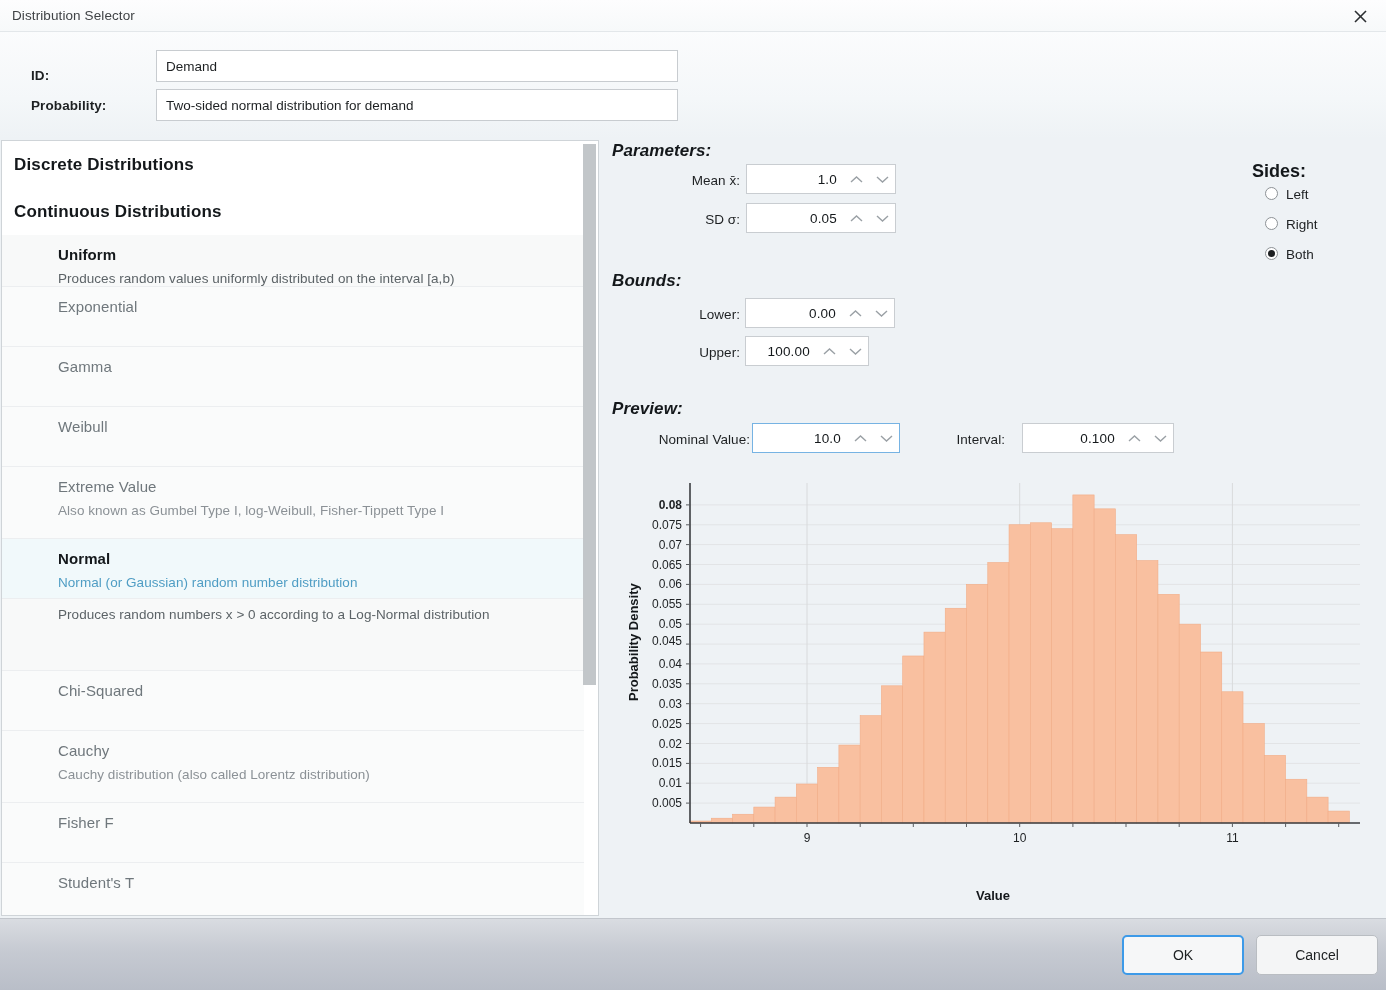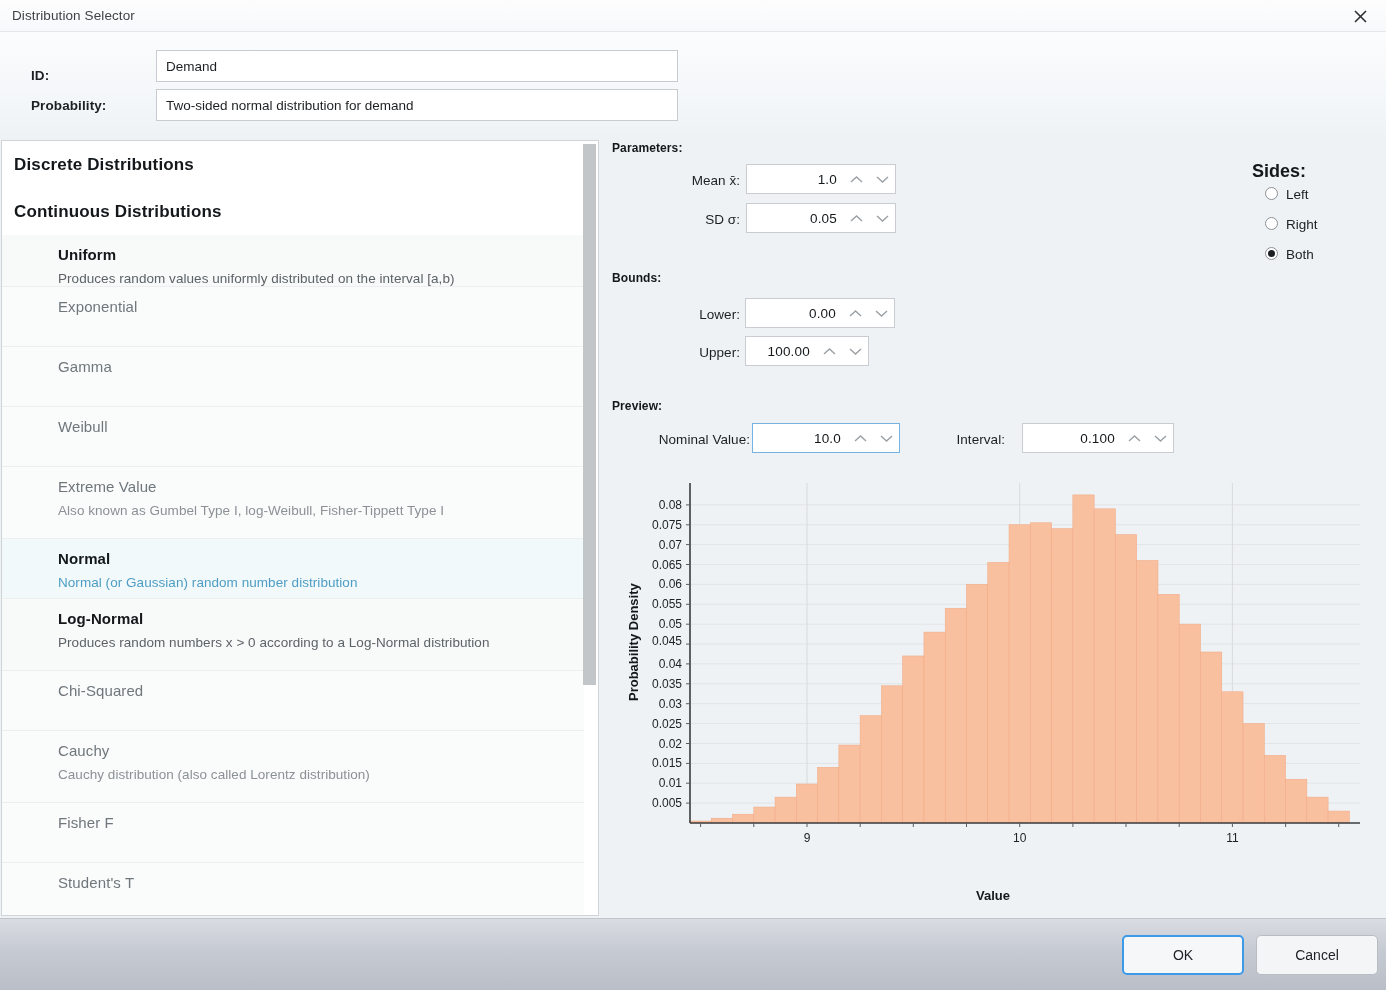--- a/index.html
+++ b/index.html
@@ -128,24 +128,25 @@
     position: absolute;
     right: 1px; top: 2px;
     width: 13px; height: 541px;
     background: #c2c6c9;
     cursor: pointer;
   }
 
   
   .section-title {
     position: absolute;
-    font-size: 12px;
+    font-size: 17px;
     font-weight: bold;
     color: #14181b;
     letter-spacing: 0.1px;
+    font-style: italic;
   }
   .param-label {
     position: absolute;
     font-size: 13.5px;
     color: #1d2022;
     text-align: right;
     letter-spacing: 0.05px;
   }
   .spin {
     position: absolute;
@@ -314,21 +315,20 @@
         </div>
         <div class="dist-item plain" style="height:72px">
           <div class="dname">Extreme Value</div>
           <div class="ddesc">Also known as Gumbel Type I, log-Weibull, Fisher-Tippett Type I</div>
         </div>
         <div class="dist-item selected" style="height:60px">
           <div class="dname">Normal</div>
           <div class="ddesc">Normal (or Gaussian) random number distribution</div>
         </div>
         <div class="dist-item bold" style="height:72px">
-          <div class="dname">Log-Normal</div>
           <div class="ddesc">Produces random numbers x &gt; 0 according to a Log-Normal distribution</div>
         </div>
         <div class="dist-item plain" style="height:60px">
           <div class="dname">Chi-Squared</div>
         </div>
         <div class="dist-item plain" style="height:72px">
           <div class="dname">Cauchy</div>
           <div class="ddesc">Cauchy distribution (also called Lorentz distribution)</div>
         </div>
         <div class="dist-item plain" style="height:60px">
@@ -465,21 +465,21 @@
         <div class="ytick" style="top:238.7px; right:692px;">0.03</div>
         <div class="ytick" style="top:218.8px; right:692px;">0.035</div>
         <div class="ytick" style="top:198.9px; right:692px;">0.04</div>
         <div class="ytick" style="top:176px; right:692px;">0.045</div>
         <div class="ytick" style="top:159.2px; right:692px;">0.05</div>
         <div class="ytick" style="top:139.3px; right:692px;">0.055</div>
         <div class="ytick" style="top:119.4px; right:692px;">0.06</div>
         <div class="ytick" style="top:99.5px; right:692px;">0.065</div>
         <div class="ytick" style="top:79.6px; right:692px;">0.07</div>
         <div class="ytick" style="top:59.8px; right:692px;">0.075</div>
-        <div class="ytick" style="top:39.9px; right:692px;">0.08</div>
+        <div class="ytick" style="top:39.9px; right:692px;font-weight:bold;">0.08</div>
       </div>
     <div id="xtick-layer">
         <div class="xtick" style="left:195.0px; top:366px;">9</div>
         <div class="xtick" style="left:407.7px; top:366px;">10</div>
         <div class="xtick" style="left:620.4px; top:366px;">11</div>
       </div>
     <svg id="chart-svg" width="762" height="410" style="position:absolute;left:0;top:0;">
         <line x1="78" y1="338.1" x2="748" y2="338.1" stroke="#e2e4e6" stroke-width="1"></line>
         <line x1="78" y1="318.2" x2="748" y2="318.2" stroke="#e2e4e6" stroke-width="1"></line>
         <line x1="78" y1="298.4" x2="748" y2="298.4" stroke="#e2e4e6" stroke-width="1"></line>

